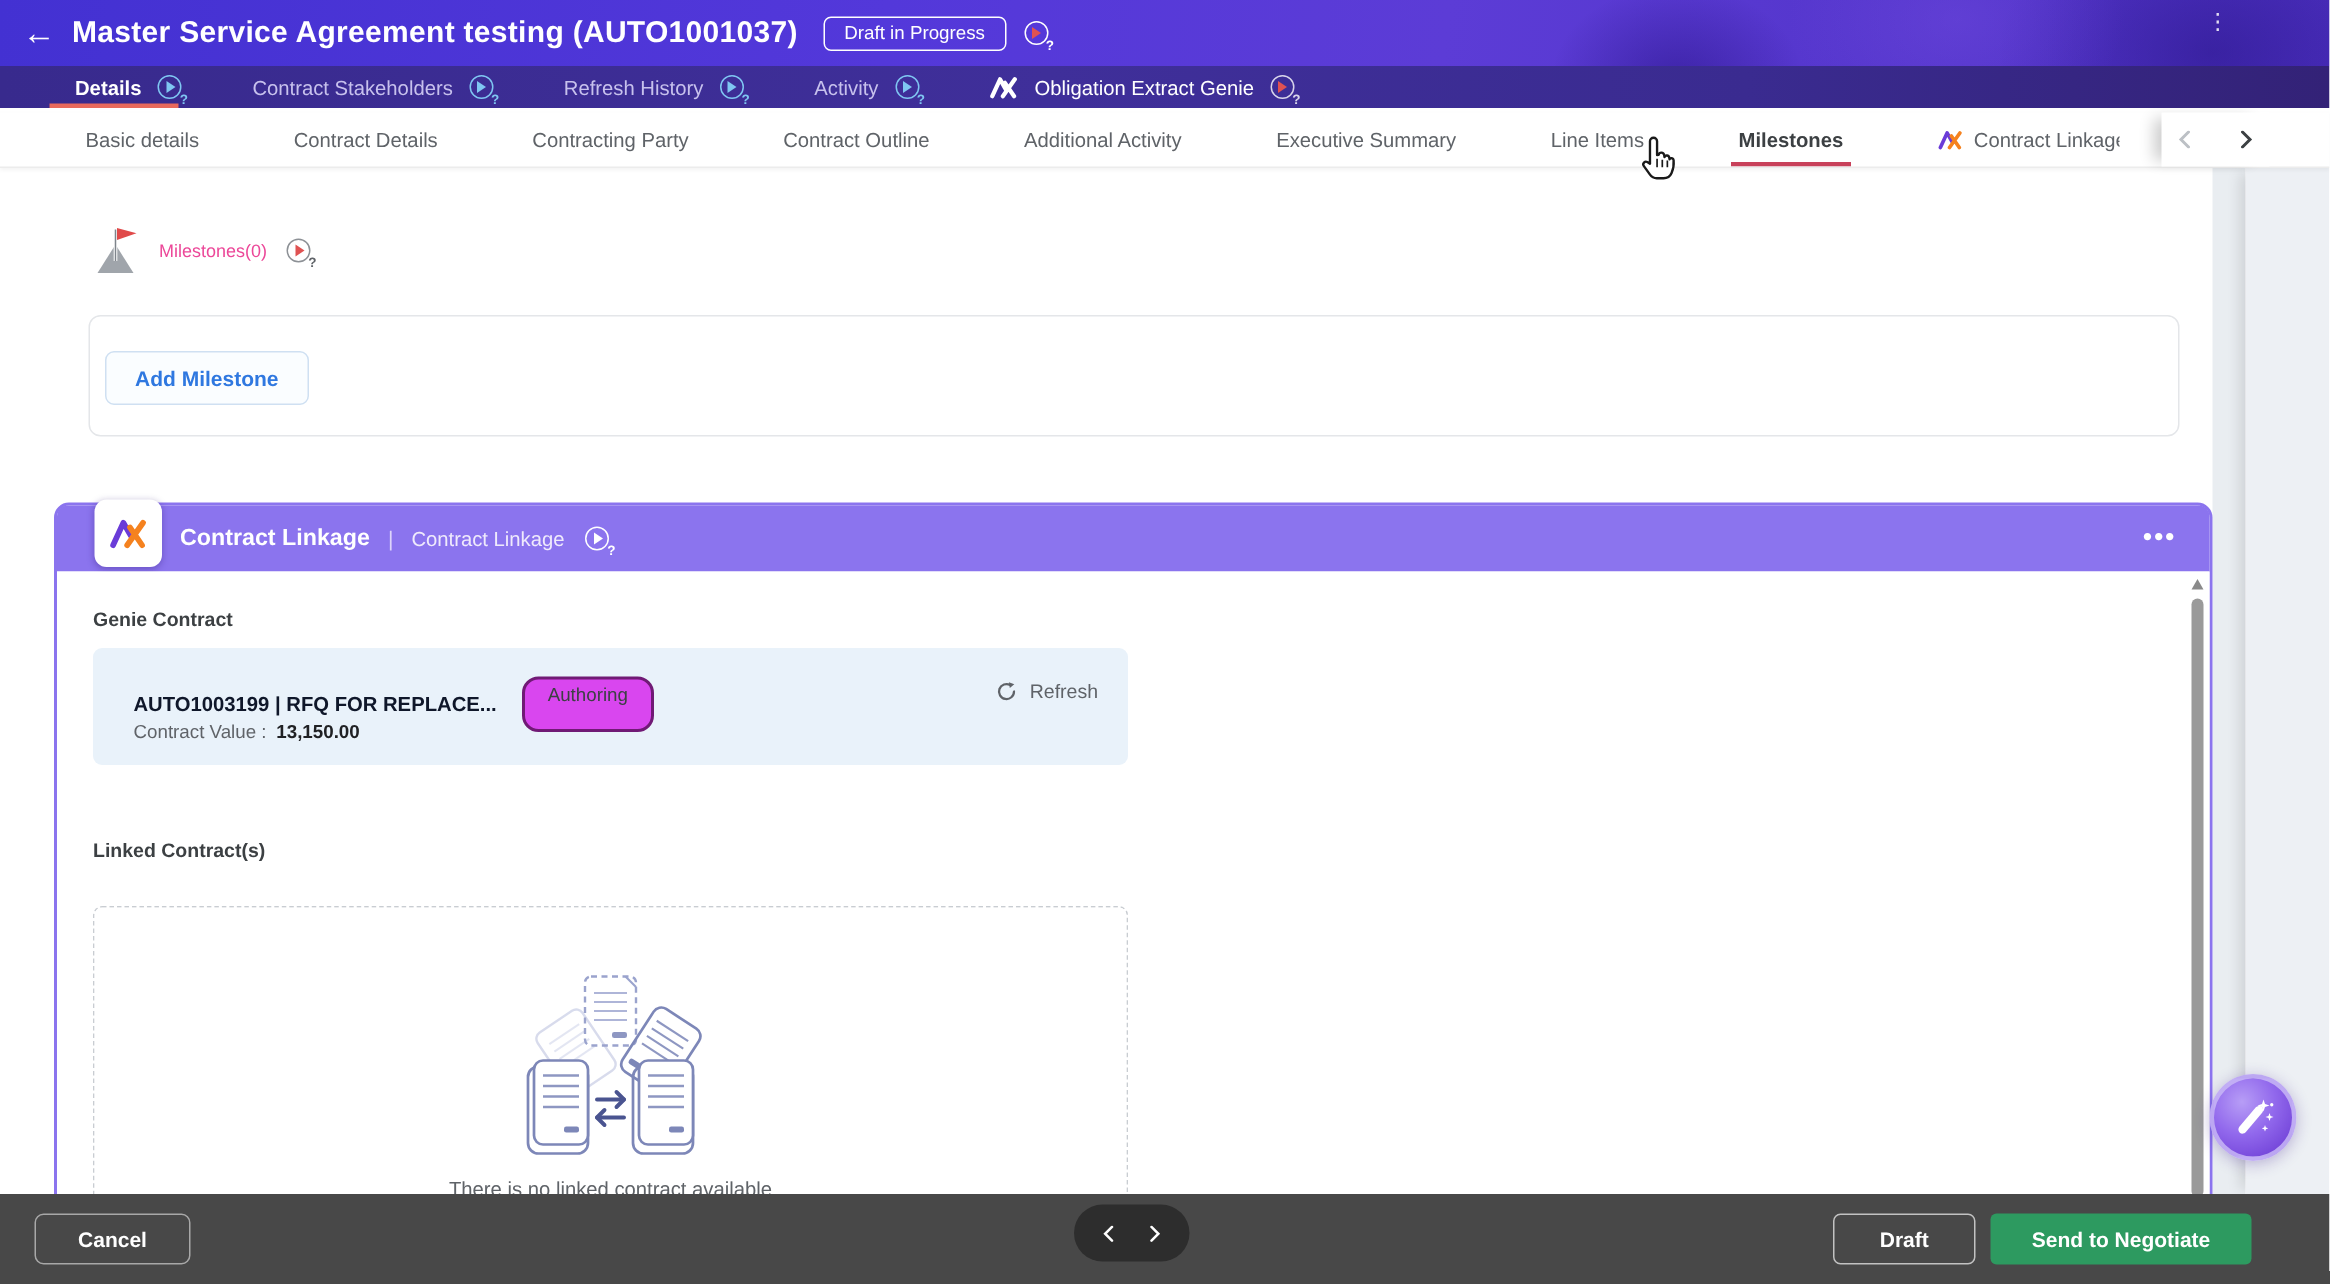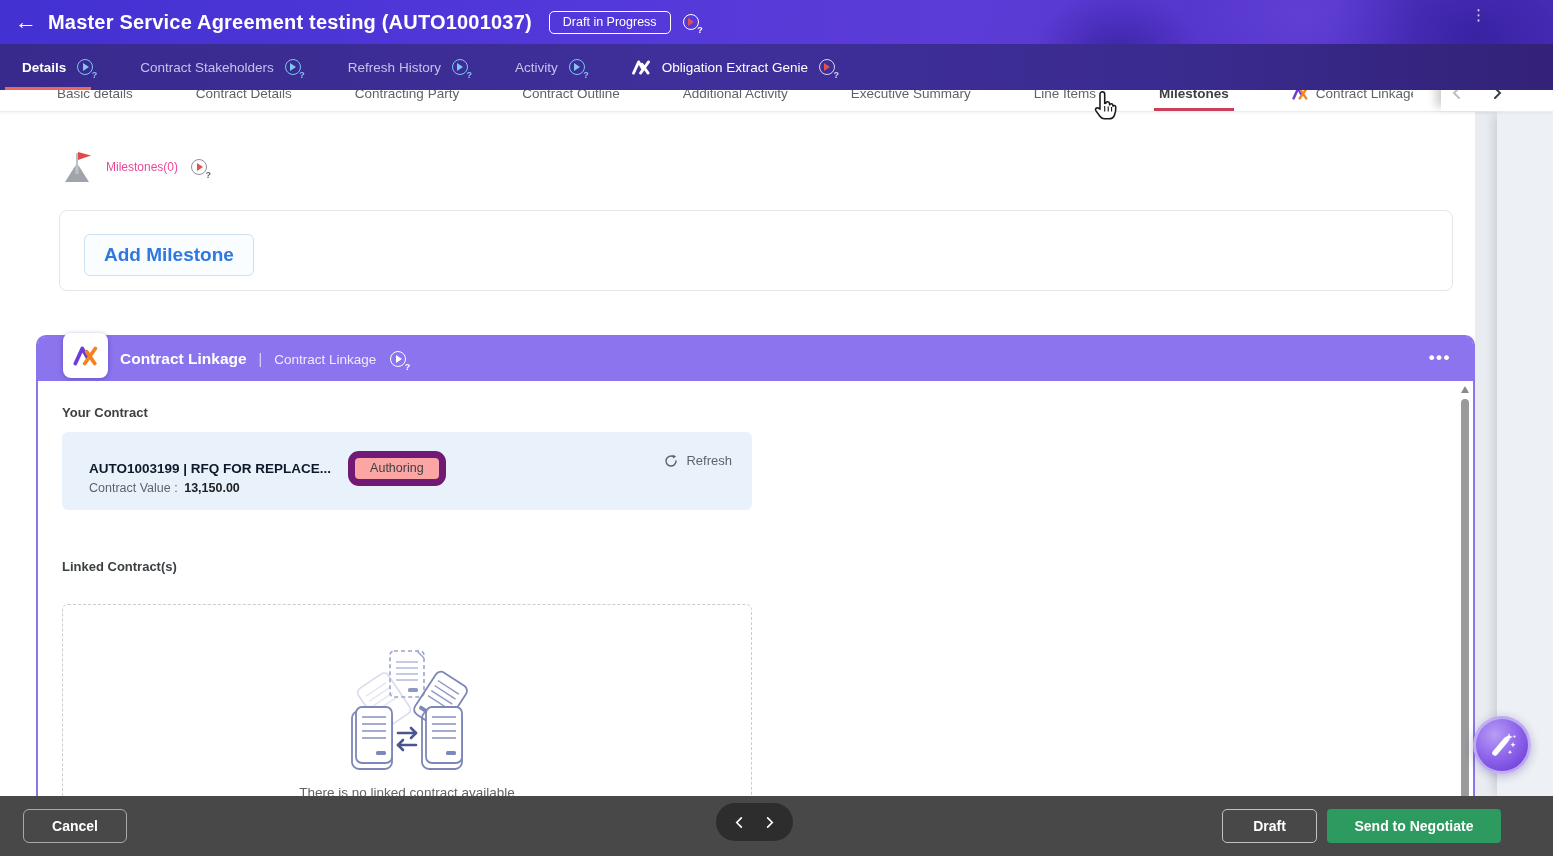--- a/index.html
+++ b/index.html
@@ -37,23 +37,23 @@
     border-left:6px solid #e05252; border-top:4px solid transparent; border-bottom:4px solid transparent; }
   .guide .gq { position:absolute; right:-4px; bottom:-5px; font-size:9px; font-weight:bold; }
   .guide.blue { color:#7fc6f2; } .guide.blue .gp { border-left-color:#7fc6f2; }
   .guide.white-red { color:#fff; }
   .guide.grey-red { color:#8d9196; } .guide.grey-red .gq { color:#5f6368; }
   .guide.all-white { color:#fff; } .guide.all-white .gp { border-left-color:#fff; }
   .guide.hdr { margin-left:12px; }
 
   
   .navbar {
-    position:absolute; top:44px; left:0; right:0; height:46px; z-index:6;
+    position:absolute; top:44px; left:0; right:0; height:28px; z-index:6;
     background: linear-gradient(90deg, #382a8d 0%, #3f2f9a 45%, #3a2b90 75%, #332277 100%);
-    display:flex; align-items:center; padding-left:22px;
+    display:flex; align-items:center; padding-left:50px;
   }
   .nav-tab { display:flex; align-items:center; gap:11px; color:#c7c1ed; font-size:13.5px;
     height:100%; position:relative; margin-right:47px; cursor:pointer; white-space:nowrap; }
   .nav-tab .nv-label { position:relative; }
   .nav-tab.active { color:#fff; font-weight:bold; }
   .nav-tab.active::after { content:""; position:absolute; left:-17px; bottom:0; width:86px; height:3.5px; background:#e8695c; }
   .ax-logo { width:19px; height:15px; flex:none; }
 
   
   .subtab-bar {
@@ -77,23 +77,23 @@
   .content { position:absolute; top:112px; bottom:60px; left:0; right:0; background:#fff; overflow:hidden; }
   .right-gutter { position:absolute; top:0; bottom:0; left:1475px; width:22px; background:#e9edf1; }
   .right-panel { position:absolute; top:0; bottom:0; left:1497px; right:0; background:#edf0f4;
     box-shadow:-7px 0 9px -3px rgba(0,0,0,.12); }
 
   
   .mi-head { position:absolute; left:63px; top:38px; display:flex; align-items:center; gap:13px; }
   .mi-title { font-size:12px; font-weight:normal; color:#ec4899; }
   .mi-card { position:absolute; left:59px; top:98px; width:1394px; height:81px;
     border:1px solid #e4e6e9; border-radius:8px; background:#fff; }
-  .add-milestone-btn { position:absolute; left:24px; top:23px; padding:9px 19px;
+  .add-milestone-btn { position:absolute; left:10px; top:23px; padding:9px 19px;
     border:1px solid #cfe0f2; border-radius:6px; background:#fafdff; color:#2f78e0;
-    font-size:19px; font-weight:bold; font-family:inherit; cursor:pointer; }
+    font-size:14px; font-weight:bold; font-family:inherit; cursor:pointer; }
 
   
   .lk-card { position:absolute; left:36px; top:223px; width:1439px; bottom:-4px;
     border:2px solid #8b74ee; border-radius:10px 10px 0 0; background:#fff; }
   .lk-head { position:relative; height:44px; background:#8b74ee; border-radius:7px 7px 0 0;
     display:flex; align-items:center; }
   .lk-logo-tile { position:absolute; left:25px; top:-4px; width:45px; height:45px; background:#fff;
     border-radius:8px; box-shadow:0 1px 5px rgba(40,20,110,.35); display:flex; align-items:center; justify-content:center; }
   .lk-title { margin-left:82px; font-size:15.5px; font-weight:bold; color:#fff; }
   .lk-sep { margin:0 12px; color:#ddd4fa; font-size:14px; }
@@ -104,21 +104,21 @@
 
   .lk-scrollbar { position:absolute; right:1px; top:2px; bottom:0; width:14px; }
   .lk-scroll-up { width:0; height:0; border-left:4.5px solid transparent; border-right:4.5px solid transparent;
     border-bottom:7px solid #8a8a8a; margin:3px auto 4px; }
   .lk-scroll-thumb { position:absolute; left:3px; right:3px; top:16px; bottom:0; background:#9a9a9a; border-radius:5px; cursor:pointer; }
 
   .yc-label { position:absolute; left:24px; top:24px; font-size:13px; font-weight:bold; color:#3c4043; }
   .yc-card { position:absolute; left:24px; top:51px; width:690px; height:78px; background:#e9f2fa; border-radius:6px; }
   .yc-row1 { position:absolute; left:27px; top:19px; display:flex; align-items:center; gap:17px; }
   .yc-name { font-size:13.5px; font-weight:bold; color:#0f172a; }
-  .yc-status { padding:3px 15px 4px; border:7px solid #701a75; border-radius:11px; background:#fca5a5;
+  .yc-status { padding:3px 15px 16px; border:2px solid #701a75; border-radius:11px; background:#d946ef;
     font-size:12.5px; color:#3c4043; }
   .yc-refresh { position:absolute; right:20px; top:21px; display:flex; align-items:center; gap:8px;
     color:#5f6368; font-size:13px; cursor:pointer; }
   .yc-row2 { position:absolute; left:27px; top:49px; font-size:12.5px; color:#5f6368; }
   .yc-value { font-weight:bold; color:#202124; margin-left:3px; }
 
   .linked-label { position:absolute; left:24px; top:178px; font-size:13px; font-weight:bold; color:#3c4043; }
   .empty-box { position:absolute; left:24px; top:223px; width:690px; bottom:-6px;
     border:1.5px dashed #c9cdd2; border-radius:6px; }
   .empty-illustration { position:absolute; left:50%; top:44px; transform:translateX(-50%); }
@@ -271,21 +271,21 @@
       <span class="lk-sub">Contract Linkage</span>
       <span class="guide all-white">
           <span class="gc"></span>
           <span class="gp"></span>
           <span class="gq">?</span>
         </span>
       <span class="lk-kebab">•••</span>
     </div>
 
     <div class="lk-body">
-      <span class="yc-label">Your Contract</span>
+      <span class="yc-label">Genie Contract</span>
 
       <div class="yc-card">
         <div class="yc-row1">
           <span class="yc-name">AUTO1003199 | RFQ FOR REPLACE...</span>
           <span class="yc-status">Authoring</span>
         </div>
         <div class="yc-refresh">
           <svg width="14" height="14" viewBox="0 0 14 14" fill="none">
             <path d="M12 7 A5 5 0 1 1 9.5 2.7" stroke="#5f6368" stroke-width="1.5" fill="none" stroke-linecap="round"></path>
             <polygon points="8.6,0.8 12.2,2.2 9.2,4.6" fill="#5f6368"></polygon>

